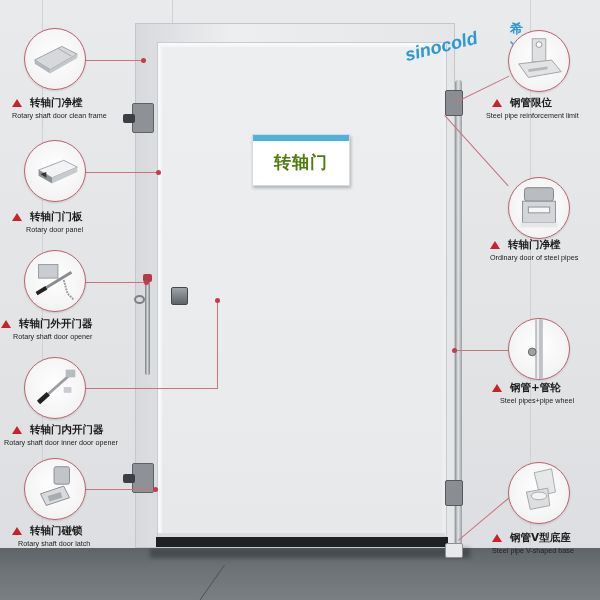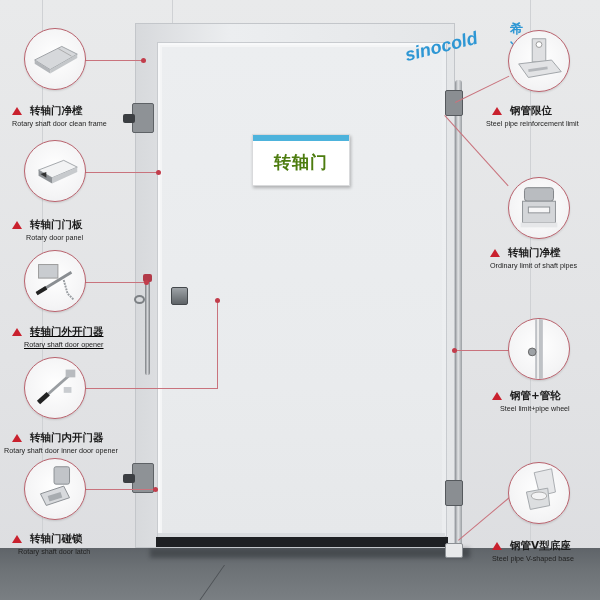--- a/index.html
+++ b/index.html
@@ -54,21 +54,21 @@
   
   .callout-line { position: absolute; background: #c9737d; height: 1px; transform-origin: 0 0; }
   .callout-vline { position: absolute; background: #c9737d; width: 1px; }
   .dot { position: absolute; width: 5px; height: 5px; border-radius: 50%; background: #c23d4b; }
 
   .bubble { position: absolute; width: 62px; height: 62px; border-radius: 50%;
     background: radial-gradient(circle at 50% 45%, #ffffff 0%, #f5f5f6 60%, #ececee 100%);
     border: 1.5px solid #b9626d; box-shadow: 0 1px 2px rgba(0,0,0,0.12); overflow: hidden; }
   .bubble svg { position: absolute; left: 0; top: 0; width: 100%; height: 100%; }
 
-  .label { position: absolute; white-space: nowrap; margin-top: 8px; }
+  .label { position: absolute; white-space: nowrap; }
   .label .cn { display: flex; align-items: center; gap: 8px; font-size: 10.5px; color: #1b1b1b; font-weight: bold; }
   .label .tri { width: 0; height: 0; border-left: 5px solid transparent; border-right: 5px solid transparent; border-bottom: 8px solid #c9212e; }
   .label .en { font-size: 7.2px; color: #222; margin-top: 1px; font-family: "Liberation Sans", sans-serif; }
 
   
   .logo { position: absolute; left: 408px; top: 45px; display: flex; align-items: baseline; }
   .logo-en { font-family: "Liberation Sans", sans-serif; font-weight: bold; font-size: 18px; color: #2e97d4; letter-spacing: 0px; transform: rotate(-14deg); transform-origin: left bottom; display: inline-block; font-style: italic; }
   .logo-cn { font-size: 13px; color: #2e97d4; font-weight: bold; position: absolute; left: 102px; top: -25px; }
 </style>
 </head>
@@ -207,21 +207,21 @@
       </div>
     <div class="en">Rotary shaft door clean frame</div>
   </div>
   <div class="label" style="left:12px; top:210px;">
     <div class="cn">
         <span class="tri"></span>
         <span>转轴门门板</span>
       </div>
     <div class="en" style="padding-left:14px">Rotary door panel</div>
   </div>
-  <div class="label" style="left:12px; top:317px;text-decoration:underline;">
+  <div class="label" style="left:1px; top:317px;">
     <div class="cn">
         <span class="tri"></span>
         <span>转轴门外开门器</span>
       </div>
     <div class="en" style="padding-left:12px">Rotary shaft door opener</div>
   </div>
   <div class="label" style="left:4px; top:423px;">
     <div class="cn" style="padding-left:8px">
         <span class="tri"></span>
         <span>转轴门内开门器</span>
@@ -241,28 +241,28 @@
         <span class="tri"></span>
         <span>钢管限位</span>
       </div>
     <div class="en">Steel pipe reinforcement limit</div>
   </div>
   <div class="label" style="left:490px; top:238px;">
     <div class="cn">
         <span class="tri"></span>
         <span>转轴门净樘</span>
       </div>
-    <div class="en">Ordinary limit of shaft pipes</div>
+    <div class="en">Ordinary door of steel pipes</div>
   </div>
   <div class="label" style="left:492px; top:381px;">
     <div class="cn">
         <span class="tri"></span>
         <span>钢管+管轮</span>
       </div>
-    <div class="en" style="padding-left:8px">Steel limit+pipe wheel</div>
+    <div class="en" style="padding-left:8px">Steel pipes+pipe wheel</div>
   </div>
   <div class="label" style="left:492px; top:531px;">
     <div class="cn">
         <span class="tri"></span>
         <span>钢管V型底座</span>
       </div>
     <div class="en">Steel pipe V-shaped base</div>
   </div>
 </div>
 

